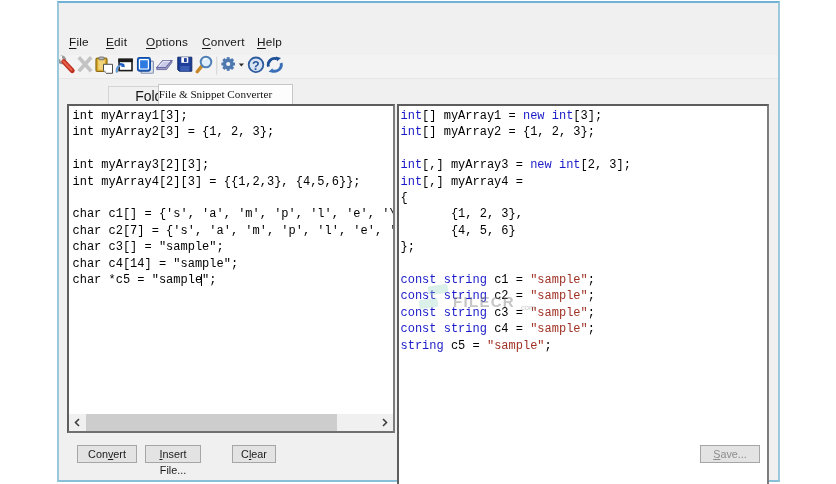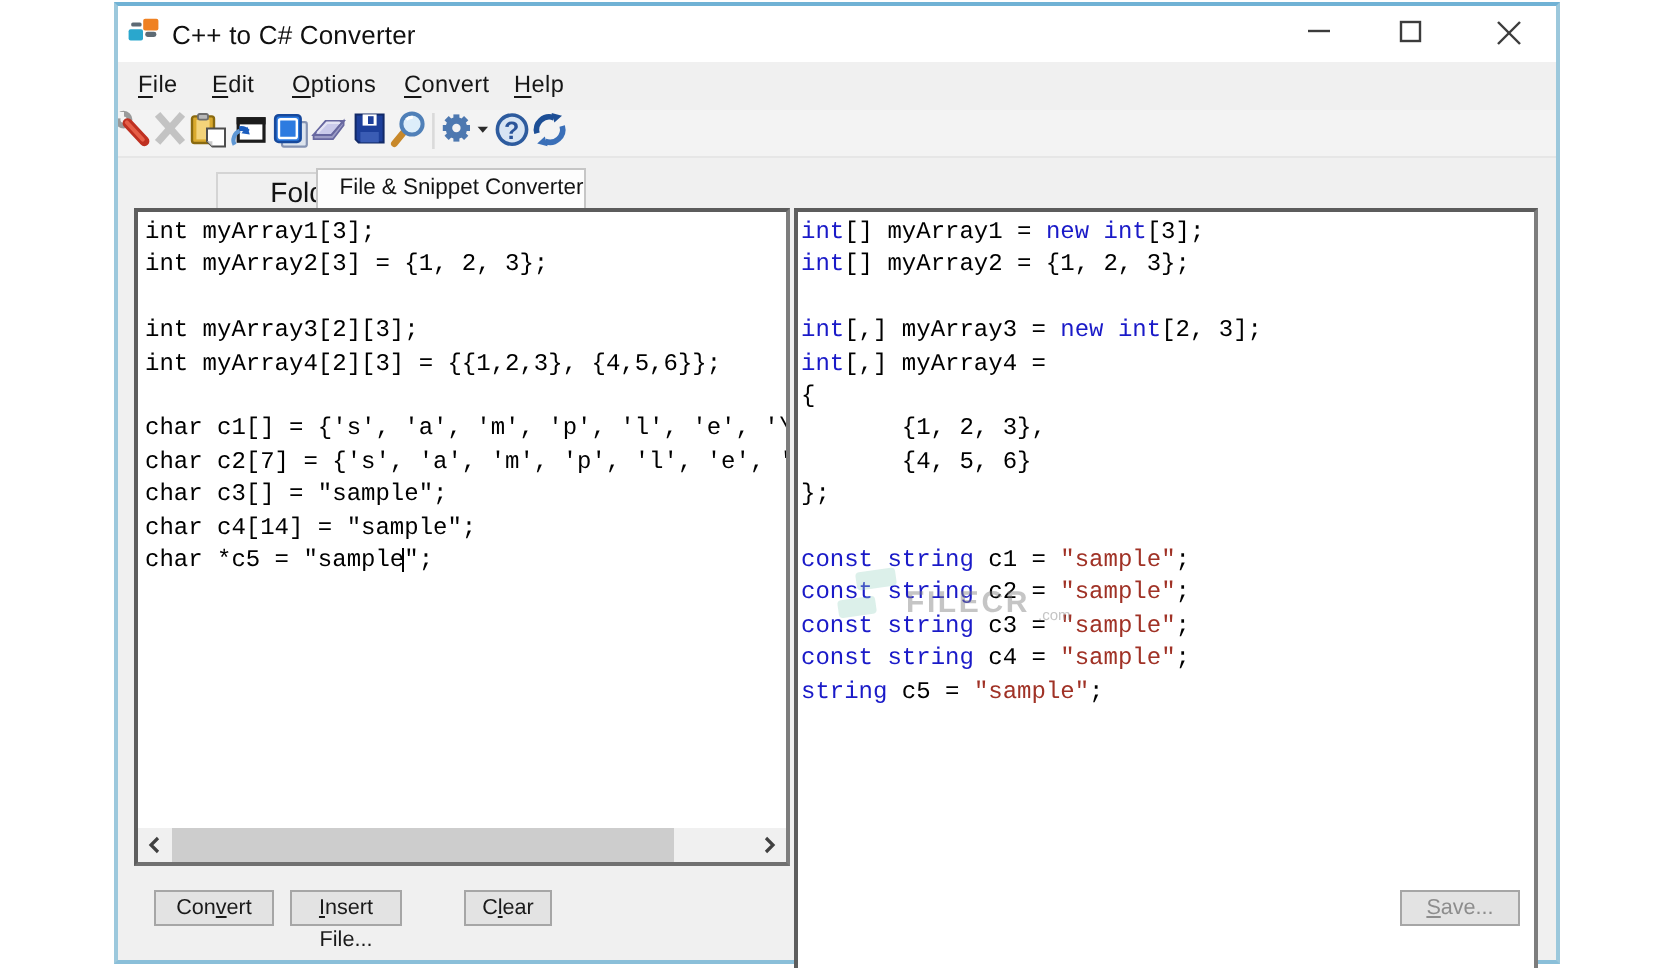--- a/index.html
+++ b/index.html
@@ -15,21 +15,21 @@
   .mi{position:absolute;top:3.5px;font-size:11.8px;color:#161616;letter-spacing:0.2px;}
   .mi u{text-decoration:underline;text-underline-offset:1.5px;}
   #toolbar{position:absolute;left:0;top:51.5px;width:719px;height:23.5px;background:#f3f3f3;
            border-bottom:1px solid #e6e6e6;}
   
   #tab1{position:absolute;left:5.3px;top:83px;width:93.4px;height:18px;box-sizing:border-box;
         background:#f0f0f0;border:1px solid #d4d4d4;border-bottom:none;
         font-size:14px;color:#141414;text-align:center;line-height:18px;margin-left:44px;}
   #tab2{position:absolute;left:98.7px;top:81px;width:135px;height:20px;box-sizing:border-box;
         background:#fdfdfd;border:1px solid #c6c6c6;border-bottom:none;
-        font-size:11.2px;color:#141414;text-align:right;line-height:19px;}
+        font-size:11.2px;color:#141414;text-align:left;line-height:19px;font-family:Liberation Serif, serif;}
   
   .pane{position:absolute;box-sizing:border-box;background:#ffffff;
         border-top:2px solid #5c5c5c;border-left:2px solid #5e5e5e;
         border-right:2px solid #7d7d7d;border-bottom:2px solid #707070;overflow:hidden;}
   #lpane{left:8px;top:101px;width:327.5px;height:329px;}
   #rpane{left:338px;top:101px;width:372px;height:403px;}
   .code{position:absolute;margin:0;font-family:"Liberation Mono",monospace;
         font-size:12px;line-height:16.4px;color:#000;white-space:pre;}
   #lcode{left:3.5px;top:2px;}
   #rcode{left:1.5px;top:2px;}
@@ -50,35 +50,20 @@
   
   #wm{position:absolute;left:453px;top:293px;font-size:15px;font-weight:bold;
       letter-spacing:1.3px;color:rgba(128,128,128,0.46);font-family:"Liberation Sans",sans-serif;}
   #wmcom{position:absolute;left:519px;top:303px;font-size:7.5px;color:rgba(140,140,140,0.50);}
   .wmblob{position:absolute;background:rgba(150,210,190,0.33);border-radius:2px;}
 </style>
 </head>
 <body>
 <div id="page">
   <div id="win">
-    <div id="titlebar">
-      <svg class="abs" style="left:5px;top:6px" width="18" height="14" viewBox="0 0 18 14">
-        <rect x="1.6" y="2.2" width="5.2" height="2.1" rx="0.8" fill="#5d6a74"></rect>
-        <rect x="7.6" y="0.4" width="7.6" height="5.8" rx="1" fill="#ef8122"></rect>
-        <rect x="0.3" y="5.6" width="7.2" height="5.6" rx="1" fill="#2aa7cd"></rect>
-        <rect x="8.6" y="6.9" width="5.6" height="2.6" rx="1.2" fill="#5d6a74"></rect>
-      </svg>
-      <span id="title">C++ to C# Converter</span>
-      <svg class="abs" style="left:585px;top:5px" width="125" height="20" viewBox="0 0 125 20">
-        <line x1="10" y1="7.5" x2="21" y2="7.5" stroke="#3c3c3c" stroke-width="1.2"></line>
-        <rect x="56.5" y="3" width="9.5" height="9.5" fill="none" stroke="#3c3c3c" stroke-width="1.2"></rect>
-        <line x1="105" y1="3" x2="116" y2="14" stroke="#3c3c3c" stroke-width="1.2"></line>
-        <line x1="116" y1="3" x2="105" y2="14" stroke="#3c3c3c" stroke-width="1.2"></line>
-      </svg>
-    </div>
     <div id="menubar">
       <span class="mi" style="left:10px"><u>F</u>ile</span>
       <span class="mi" style="left:47px"><u>E</u>dit</span>
       <span class="mi" style="left:87px"><u>O</u>ptions</span>
       <span class="mi" style="left:143px"><u>C</u>onvert</span>
       <span class="mi" style="left:198px"><u>H</u>elp</span>
     </div>
     <div id="toolbar">
       <svg class="abs" style="left:0;top:0" width="719" height="23.5" viewBox="0 0 719 23.5">
 

